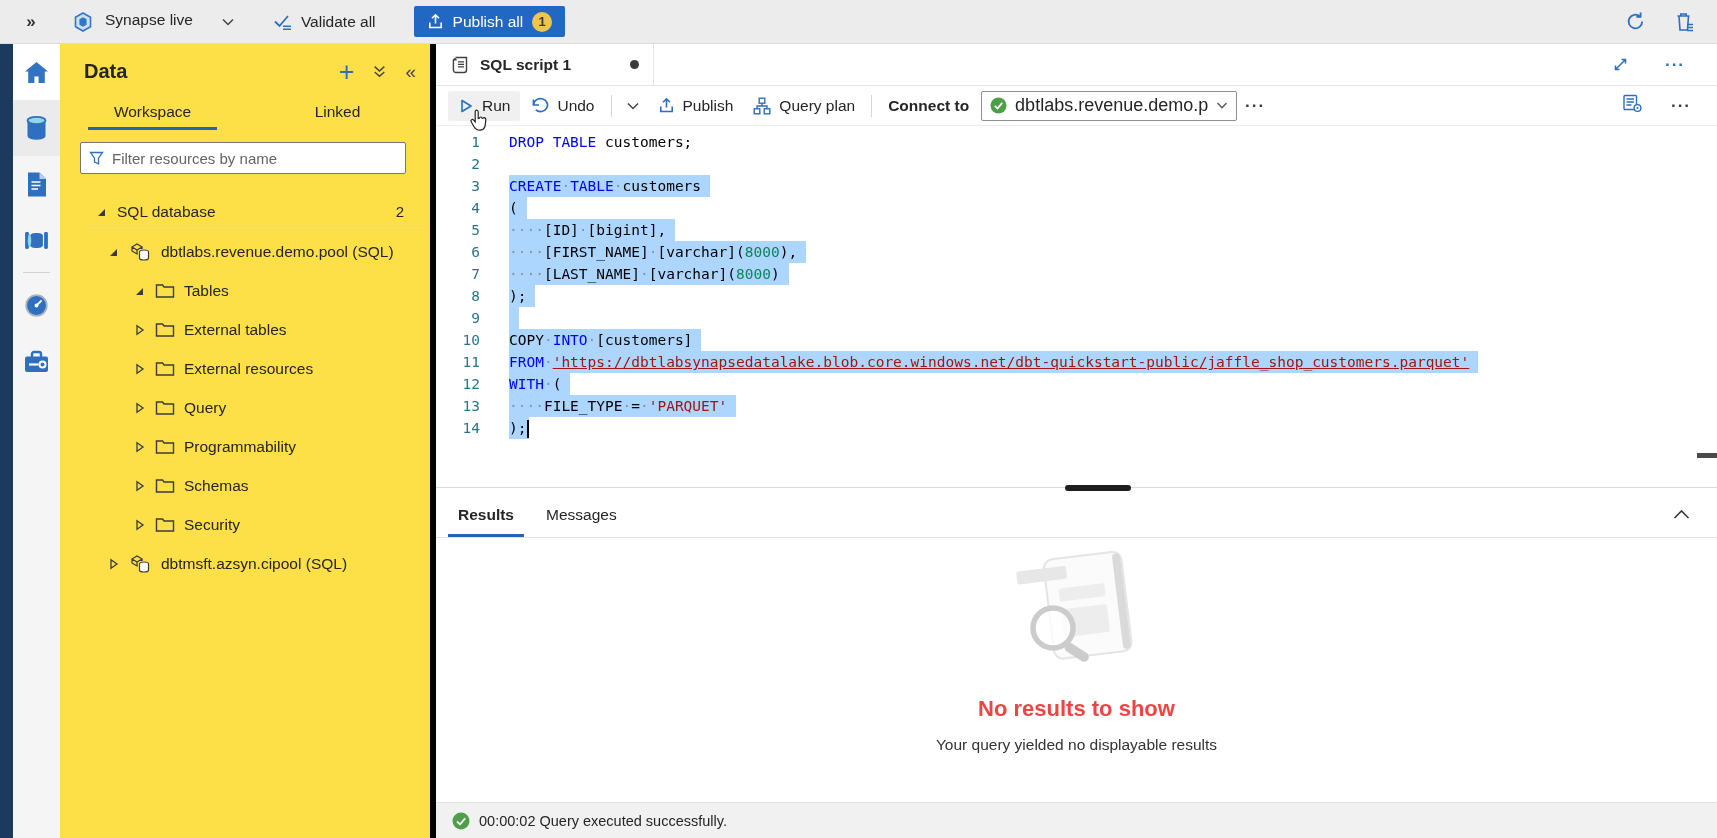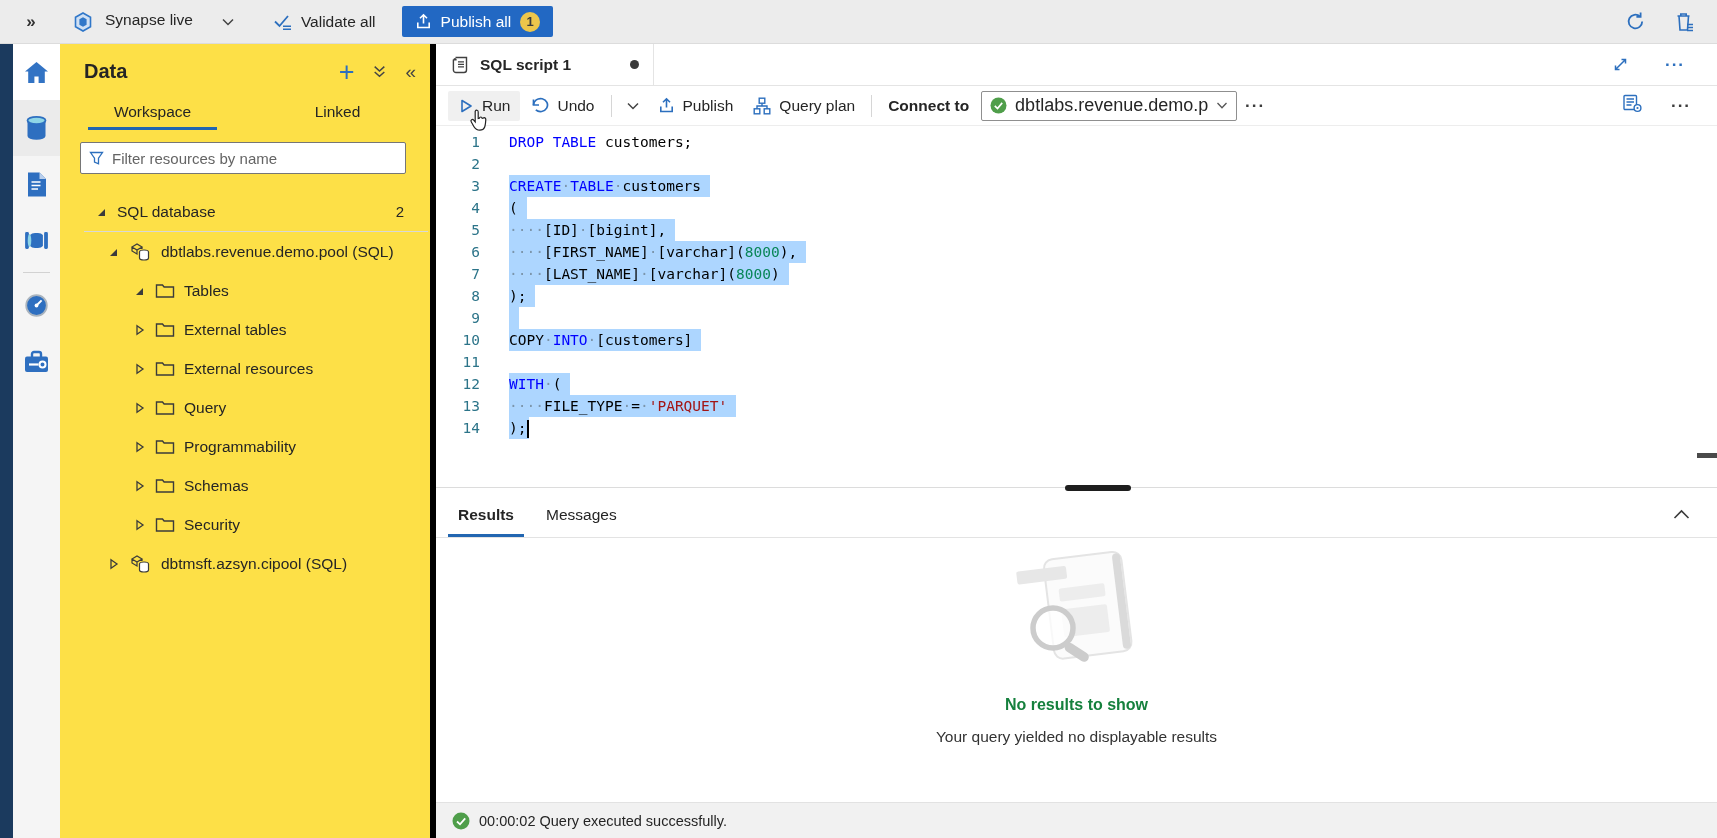--- a/index.html
+++ b/index.html
@@ -7,21 +7,21 @@
   body { font-family:"Liberation Sans", sans-serif; color:#252525; background:#fff; }
   .app { position:relative; width:1717px; height:838px; display:flex; flex-direction:column; }
 
   
   .topbar { height:44px; background:#ececec; border-bottom:1px solid #dcdcdc; display:flex; align-items:center; flex:none; }
   .tb-collapse { width:62px; text-align:center; font-size:17px; font-weight:bold; color:#333; cursor:pointer; }
   .tb-mode { display:flex; align-items:flex-start; gap:11px; padding:0 10px; cursor:pointer; }
   .tb-mode-label { font-size:15.5px; color:#252525; }
   .tb-chev { margin:0 26px 0 18px; display:flex; cursor:pointer; }
   .tb-validate { display:flex; align-items:center; gap:8px; padding:0 12px; cursor:pointer; font-size:15.5px; }
-  .tb-publish { margin-left:14px; height:31px; border:none; border-radius:2px; background:#2268c3; color:#fff;
+  .tb-publish { margin-left:26px; height:31px; border:none; border-radius:2px; background:#2268c3; color:#fff;
                 display:flex; align-items:center; gap:9px; padding:0 13px; font-size:15.5px; cursor:pointer;
                 font-family:"Liberation Sans",sans-serif; }
   .tb-badge { width:20px; height:20px; border-radius:50%; background:#edc64b; color:#3b3b3b; font-size:13px;
               font-weight:bold; display:flex; align-items:center; justify-content:center; }
   .tb-right { margin-left:auto; display:flex; align-items:center; gap:28px; padding-right:22px; }
   .tb-right .icon-btn { cursor:pointer; display:flex; }
 
   
   .shell { flex:1; display:flex; min-height:0; }
 
@@ -101,21 +101,21 @@
   .split-handle { position:absolute; left:calc(50% - 12px); top:2px; width:66px; height:6px; background:#1e1e1e; border-radius:3px; }
 
   
   .results { flex:1; display:flex; flex-direction:column; min-height:0; }
   .results-header { height:46px; flex:none; display:flex; align-items:stretch; border-bottom:1px solid #e3e3e3; padding-left:6px; }
   .res-tab { display:flex; align-items:center; padding:0 16px; font-size:15.5px; cursor:pointer; position:relative; }
   .res-tab.active { font-weight:bold; }
   .res-tab.active::after { content:""; position:absolute; left:6px; right:6px; bottom:0; height:3px; background:#2266b1; }
   .res-collapse { margin-left:auto; display:flex; align-items:center; padding-right:26px; cursor:pointer; }
   .results-body { flex:1; display:flex; flex-direction:column; align-items:center; justify-content:flex-start; padding-top:10px; }
-  .empty-title { margin-top:16px; font-size:16px; font-weight:bold; color:#15803d; }
+  .empty-title { margin-top:16px; font-size:22px; font-weight:bold; color:#ef4444; }
   .empty-subtitle { margin-top:14px; font-size:15.5px; color:#333; }
 
   
   .statusbar { height:36px; flex:none; background:#f1f1f1; border-top:1px solid #e2e2e2; display:flex; align-items:center; gap:9px; padding-left:16px; }
   .status-text { font-size:14.5px; color:#252525; }
 
   
   .mouse-cursor { position:absolute; left:467px; top:109px; z-index:60; pointer-events:none; }
 </style>
 </head>
@@ -509,21 +509,21 @@
             <div class="code-line"><span class="ln">1</span><span class="lc"><span class="tk-kw">DROP</span><span class="tk-pl"> </span><span class="tk-kw">TABLE</span><span class="tk-pl"> customers;</span></span></div>
             <div class="code-line"><span class="ln">2</span><span class="lc"></span></div>
             <div class="code-line"><span class="ln">3</span><span class="lc sel"><span class="tk-kw">CREATE</span><span class="tk-ws">·</span><span class="tk-kw">TABLE</span><span class="tk-ws">·</span><span class="tk-pl">customers</span></span></div>
             <div class="code-line"><span class="ln">4</span><span class="lc sel"><span class="tk-pl">(</span></span></div>
             <div class="code-line"><span class="ln">5</span><span class="lc sel"><span class="tk-ws">····</span><span class="tk-pl">[ID]</span><span class="tk-ws">·</span><span class="tk-pl">[bigint],</span></span></div>
             <div class="code-line"><span class="ln">6</span><span class="lc sel"><span class="tk-ws">····</span><span class="tk-pl">[FIRST_NAME]</span><span class="tk-ws">·</span><span class="tk-pl">[varchar](</span><span class="tk-num">8000</span><span class="tk-pl">),</span></span></div>
             <div class="code-line"><span class="ln">7</span><span class="lc sel"><span class="tk-ws">····</span><span class="tk-pl">[LAST_NAME]</span><span class="tk-ws">·</span><span class="tk-pl">[varchar](</span><span class="tk-num">8000</span><span class="tk-pl">)</span></span></div>
             <div class="code-line"><span class="ln">8</span><span class="lc sel"><span class="tk-pl">);</span></span></div>
             <div class="code-line"><span class="ln">9</span><span class="lc sel empty"></span></div>
             <div class="code-line"><span class="ln">10</span><span class="lc sel"><span class="tk-pl">COPY</span><span class="tk-ws">·</span><span class="tk-kw">INTO</span><span class="tk-ws">·</span><span class="tk-pl">[customers]</span></span></div>
-            <div class="code-line"><span class="ln">11</span></div>
+            <div class="code-line"><span class="ln">11</span><span class="lc sel"><span class="tk-kw">FROM</span><span class="tk-ws">·</span><span class="tk-str tk-link">'https://dbtlabsynapsedatalake.blob.core.windows.net/dbt-quickstart-public/jaffle_shop_customers.parquet'</span></span></div>
             <div class="code-line"><span class="ln">12</span><span class="lc sel"><span class="tk-kw">WITH</span><span class="tk-ws">·</span><span class="tk-pl">(</span></span></div>
             <div class="code-line"><span class="ln">13</span><span class="lc sel"><span class="tk-ws">····</span><span class="tk-pl">FILE_TYPE</span><span class="tk-ws">·</span><span class="tk-pl">=</span><span class="tk-ws">·</span><span class="tk-str">'PARQUET'</span></span></div>
             <div class="code-line"><span class="ln">14</span><span class="lc sel nopad"><span class="tk-pl">);</span><span class="caret"></span></span></div>
           </div>
         <div class="hscroll-dash"></div>
       </div>
 
       <div class="splitter">
         <div class="split-handle"></div>
       </div>

